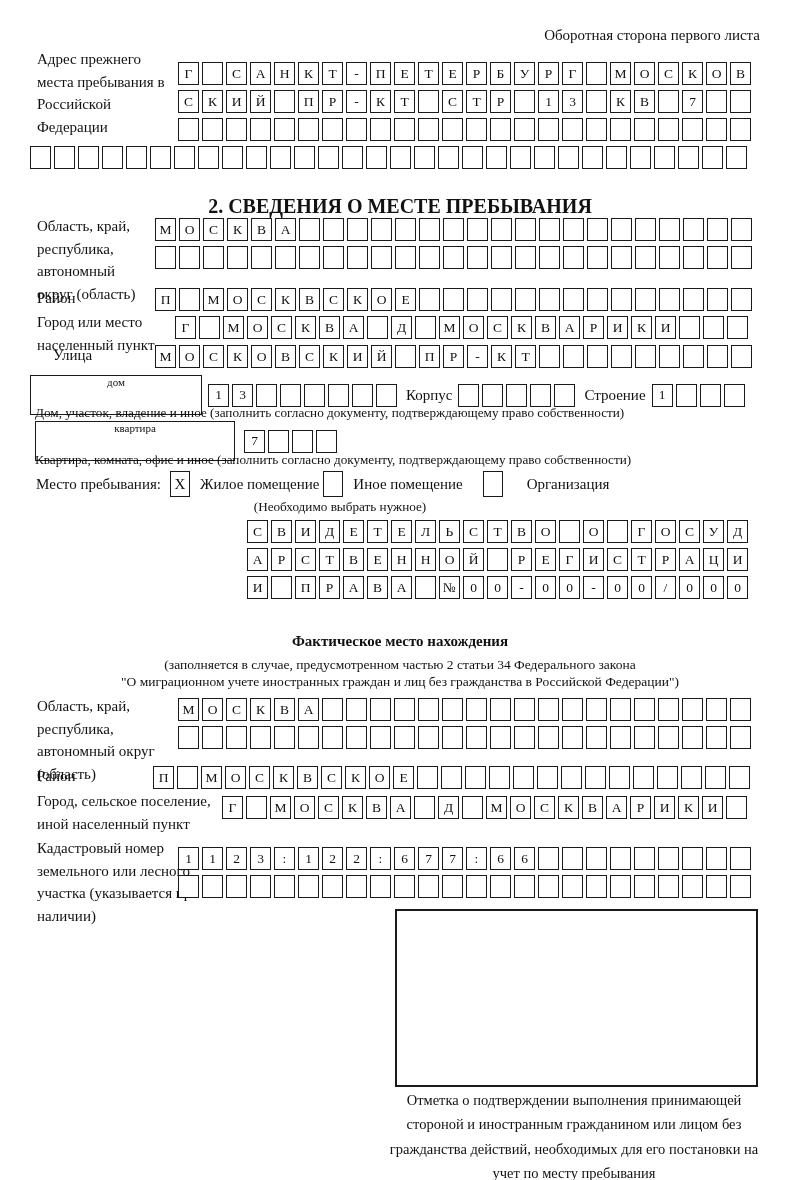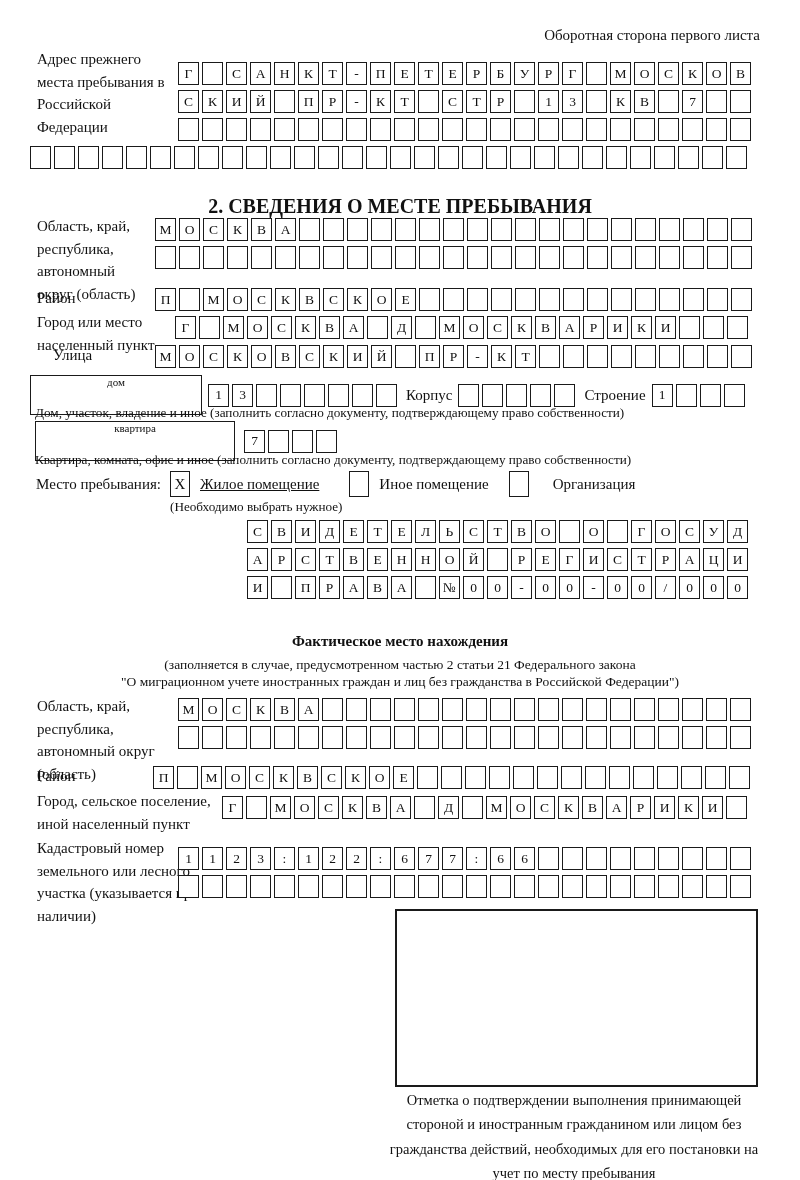--- a/index.html
+++ b/index.html
@@ -326,27 +326,27 @@
         <div class="cell"></div>
         <div class="cell"></div>
         <div class="cell"></div>
       </div>
   </div>
   <div class="abs note" style="left:35px;top:452px;">Квартира, комната, офис и иное (заполнить согласно документу, подтверждающему право собственности)</div>
 
   <div class="abs inlinerow" style="left:36px;top:471px;">
     <span class="lbl" style="margin-right:9px;">Место пребывания:</span>
     <span class="chk" style="margin-right:10px;">X</span>
-    <span class="lbl" style="margin-right:30px;text-decoration:underline;">Жилое помещение</span>
+    <span class="lbl" style="margin-right:4px;">Жилое помещение</span>
     <span class="chk" style="margin-right:10px;"></span>
     <span class="lbl" style="margin-right:20px;">Иное помещение</span>
     <span class="chk" style="margin-right:24px;"></span>
     <span class="lbl">Организация</span>
   </div>
-  <div class="abs note" style="left:170px;top:499px;width:340px;text-align:left;">(Необходимо выбрать нужное)</div>
+  <div class="abs note" style="left:170px;top:499px;width:340px;text-align:center;">(Необходимо выбрать нужное)</div>
 
   <div class="abs cellrow" style="left:247px;top:520px;">
       <div class="cell">С</div>
       <div class="cell">В</div>
       <div class="cell">И</div>
       <div class="cell">Д</div>
       <div class="cell">Е</div>
       <div class="cell">Т</div>
       <div class="cell">Е</div>
       <div class="cell">Л</div>
@@ -405,21 +405,21 @@
       <div class="cell">-</div>
       <div class="cell">0</div>
       <div class="cell">0</div>
       <div class="cell">/</div>
       <div class="cell">0</div>
       <div class="cell">0</div>
       <div class="cell">0</div>
     </div>
 
   <div class="abs hdr center" style="top:633px;font-size:15px;">Фактическое место нахождения</div>
-  <div class="abs note center" style="top:657px;font-size:13.5px;">(заполняется в случае, предусмотренном частью 2 статьи 21 Федерального закона</div>
+  <div class="abs note center" style="top:657px;font-size:13.5px;">(заполняется в случае, предусмотренном частью 2 статьи 34 Федерального закона</div>
   <div class="abs note center" style="top:674px;font-size:13.5px;">"О миграционном учете иностранных граждан и лиц без гражданства в Российской Федерации")</div>
 
   <div class="abs lbl" style="left:37px;top:695px;width:132px;">Область, край, республика, автономный округ (область)</div>
   <div class="abs cellrow" style="left:178px;top:698px;">
       <div class="cell">М</div>
       <div class="cell">О</div>
       <div class="cell">С</div>
       <div class="cell">К</div>
       <div class="cell">В</div>
       <div class="cell">А</div>

